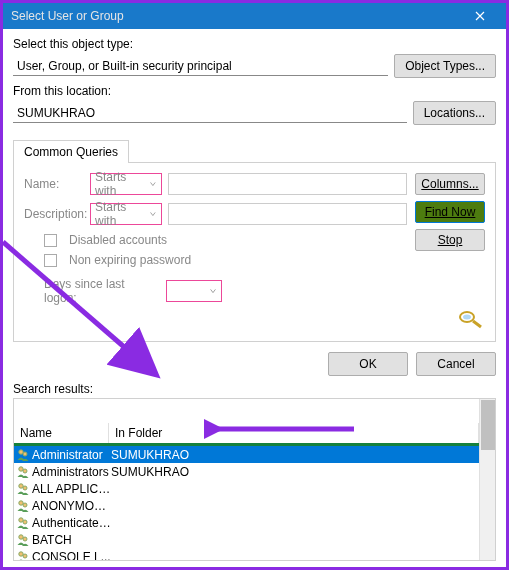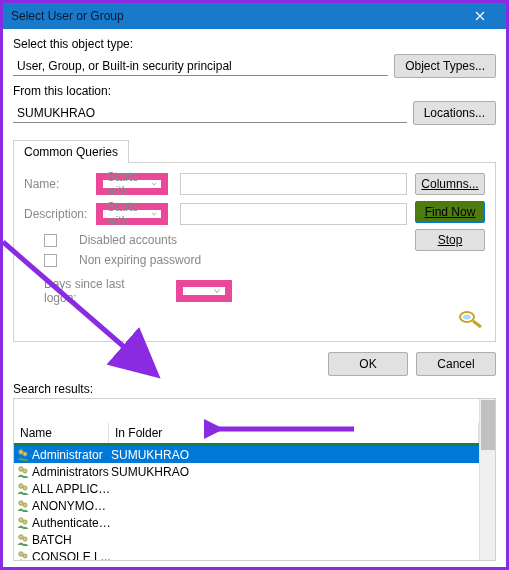--- a/index.html
+++ b/index.html
@@ -1,37 +1,37 @@
 <!DOCTYPE html>
 <html><head>
 <meta charset="utf-8">
 <style>
 * { box-sizing: border-box; font-family: 'Segoe UI', Tahoma, sans-serif; }
 body { margin: 0; padding: 0; background: #fff; font-size: 12px; color: #000; width: 509px; }
 .window { border: 3px solid #8a2be2; width: 509px; height: 570px; display: flex; flex-direction: column; }
-.titlebar { background: #1979ca; color: #0f172a; height: 26px; display: flex; align-items: center; padding: 0 8px; }
+.titlebar { background: #1979ca; color: #e5e5e5; height: 26px; display: flex; align-items: center; padding: 0 8px; }
 .titlebar-text { flex: 1; font-size: 12px; }
 .close-btn { width: 36px; height: 26px; display: flex; align-items: center; justify-content: center; cursor: pointer; }
 .close-btn svg { width: 10px; height: 10px; }
 .content { padding: 8px 10px 6px 10px; flex: 1; display: flex; flex-direction: column; overflow: hidden; }
 .label { font-size: 12px; margin-bottom: 3px; }
 .field-row { display: flex; align-items: center; gap: 6px; margin-bottom: 6px; }
 .text-field { flex: 1; border: none; border-bottom: 1px solid #888; padding: 3px 4px; font-size: 12px; background: #fff; height: 20px; }
 .btn { border: 1px solid #adadad; background: #e1e1e1; padding: 4px 10px; font-size: 12px; cursor: pointer; border-radius: 2px; min-width: 80px; text-align: center; }
 .btn-highlight { border: 1px solid #0078d7; background: #4d7c0f; }
 .tab-area { margin-top: 8px; }
 .tab { display: inline-block; border: 1px solid #d0d0d0; border-bottom: none; padding: 4px 10px; font-size: 12px; background: #fff; position: relative; top: 1px; z-index: 2; }
 .queries-box { border: 1px solid #d0d0d0; padding: 10px 10px 10px 10px; display: flex; gap: 8px; }
 .queries-left { flex: 1; }
 .queries-right { width: 70px; display: flex; flex-direction: column; gap: 6px; align-items: stretch; text-decoration: underline; }
-.q-row { display: flex; align-items: center; gap: 12px; margin-bottom: 8px; }
+.q-row { display: flex; align-items: center; gap: 6px; margin-bottom: 8px; }
 .q-label { width: 60px; color: #888; font-size: 12px; }
-.q-select { width: 72px; border: 7px solid #ec4899; padding: 2px 4px; font-size: 12px; color: #888; display: flex; align-items: center; justify-content: space-between; height: 22px; background: #fff; }
+.q-select { width: 72px; border: 1px solid #ec4899; padding: 2px 4px; font-size: 12px; color: #888; display: flex; align-items: center; justify-content: space-between; height: 22px; background: #fff; }
 .q-input { flex: 1; border: 1px solid #ccc; height: 22px; background: #fff; }
-.chk-row { display: flex; align-items: center; gap: 22px; margin-bottom: 6px; color: #888; padding-left: 20px; }
+.chk-row { display: flex; align-items: center; gap: 12px; margin-bottom: 6px; color: #888; padding-left: 20px; }
 .chk { width: 13px; height: 13px; border: 1px solid #aaa; background: #fff; }
 .search-icon { width: 32px; height: 24px; align-self: flex-end; margin-top: auto; }
 .dialog-btns { display: flex; justify-content: flex-end; gap: 8px; margin-top: 10px; position: relative; }
 .results-label { font-size: 12px; margin-top: 6px; margin-bottom: 2px; }
 .results { border: 1px solid #d0d0d0; flex: 1; display: flex; overflow: hidden; }
 .results-content { flex: 1; overflow: hidden; }
 .results-header { display: flex; border-bottom: 3px solid #15803d; background: #fff; margin-top: 24px; }
 .col-h { padding: 3px 6px; border-right: 1px solid #e0e0e0; font-size: 12px; }
 .col1 { width: 95px; }
 .col2 { flex: 1; }

